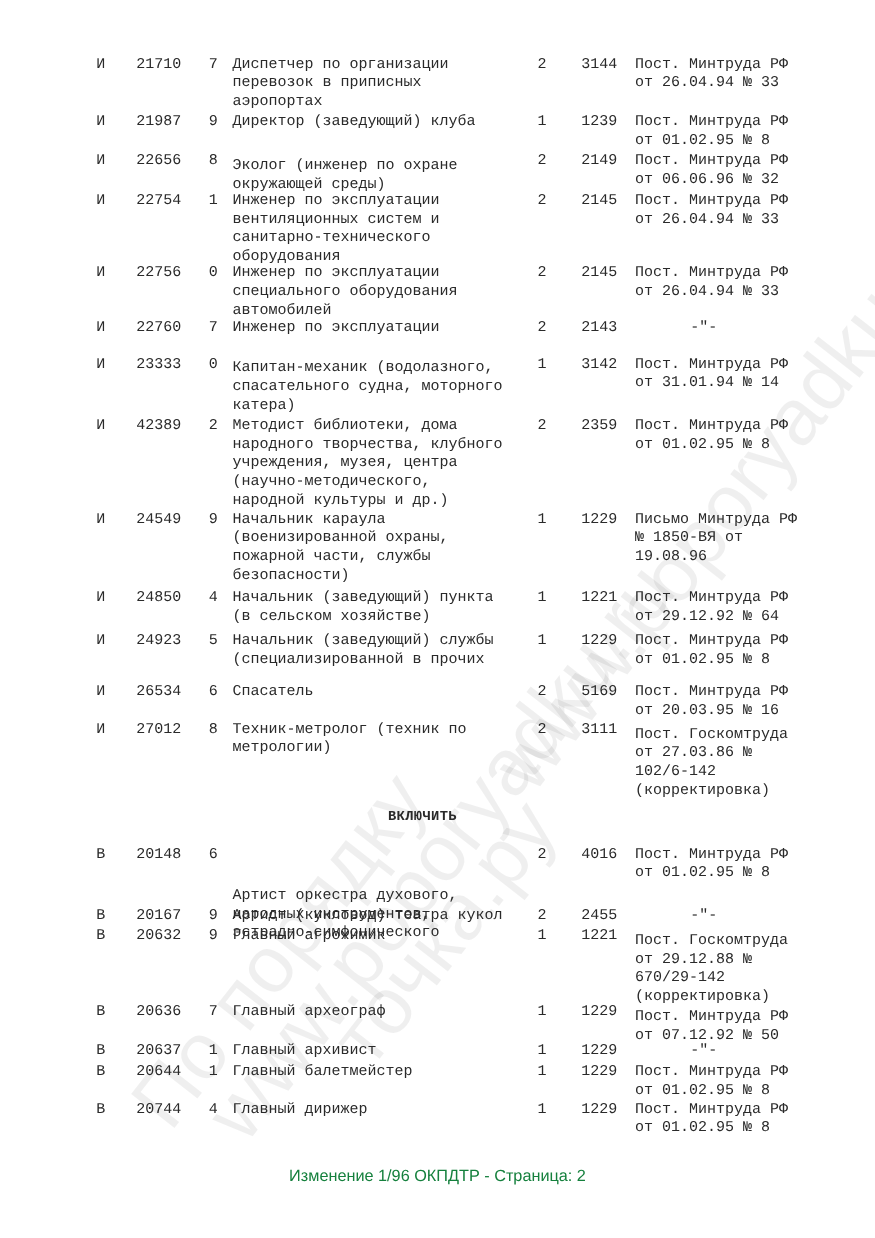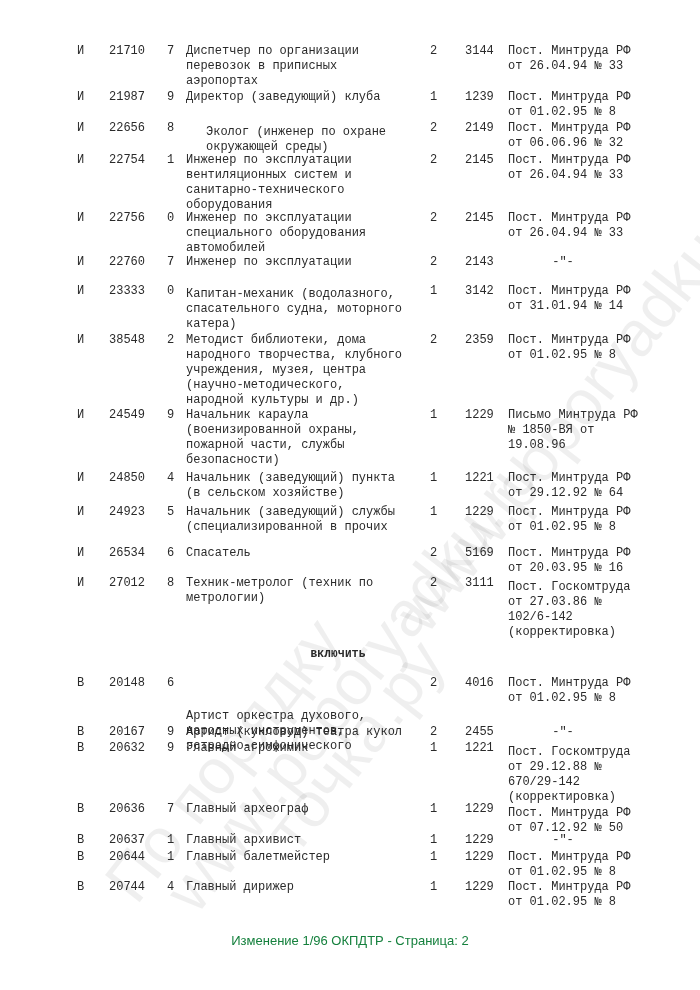--- a/index.html
+++ b/index.html
@@ -74,21 +74,21 @@
     <span class="c c-okz">1239</span>
     <span class="c c-doc">
           <span class="line">Пост. Минтруда РФ</span>
           <span class="line">от 01.02.95 № 8</span>
         </span>
   </div>
       <div class="row" style="top: 121px;">
     <span class="c c-kind">И</span>
     <span class="c c-code">22656</span>
     <span class="c c-cc">8</span>
-    <span class="c c-name" style="top: 4px; margin-left: 20px;">
+    <span class="c c-name" style="top: 4px;">
           <span class="line">Эколог (инженер по охране</span>
           <span class="line">окружающей среды)</span>
         </span>
     <span class="c c-cat">2</span>
     <span class="c c-okz">2149</span>
     <span class="c c-doc">
           <span class="line">Пост. Минтруда РФ</span>
           <span class="line">от 06.06.96 № 32</span>
         </span>
   </div>
@@ -149,21 +149,21 @@
         </span>
     <span class="c c-cat">1</span>
     <span class="c c-okz">3142</span>
     <span class="c c-doc">
           <span class="line">Пост. Минтруда РФ</span>
           <span class="line">от 31.01.94 № 14</span>
         </span>
   </div>
       <div class="row" style="top: 333px;">
     <span class="c c-kind">И</span>
-    <span class="c c-code">38548</span>
+    <span class="c c-code">42389</span>
     <span class="c c-cc">2</span>
     <span class="c c-name">
           <span class="line">Методист библиотеки, дома</span>
           <span class="line">народного творчества, клубного</span>
           <span class="line">учреждения, музея, центра</span>
           <span class="line">(научно-методического,</span>
           <span class="line">народной культуры и др.)</span>
         </span>
     <span class="c c-cat">2</span>
     <span class="c c-okz">2359</span>

